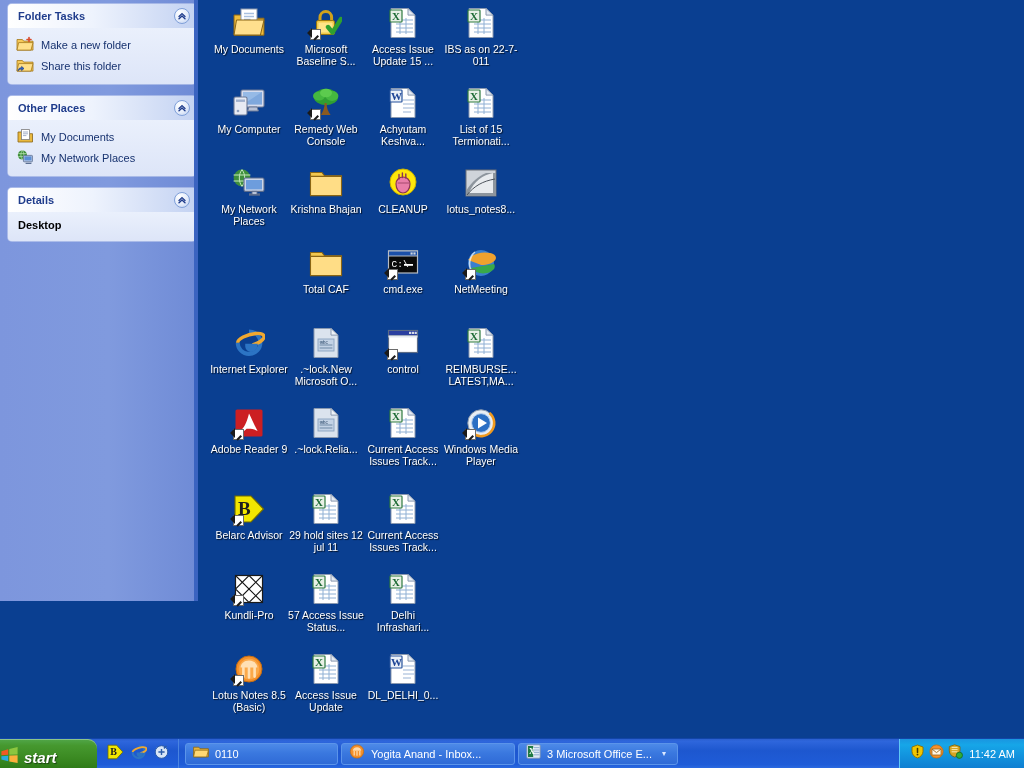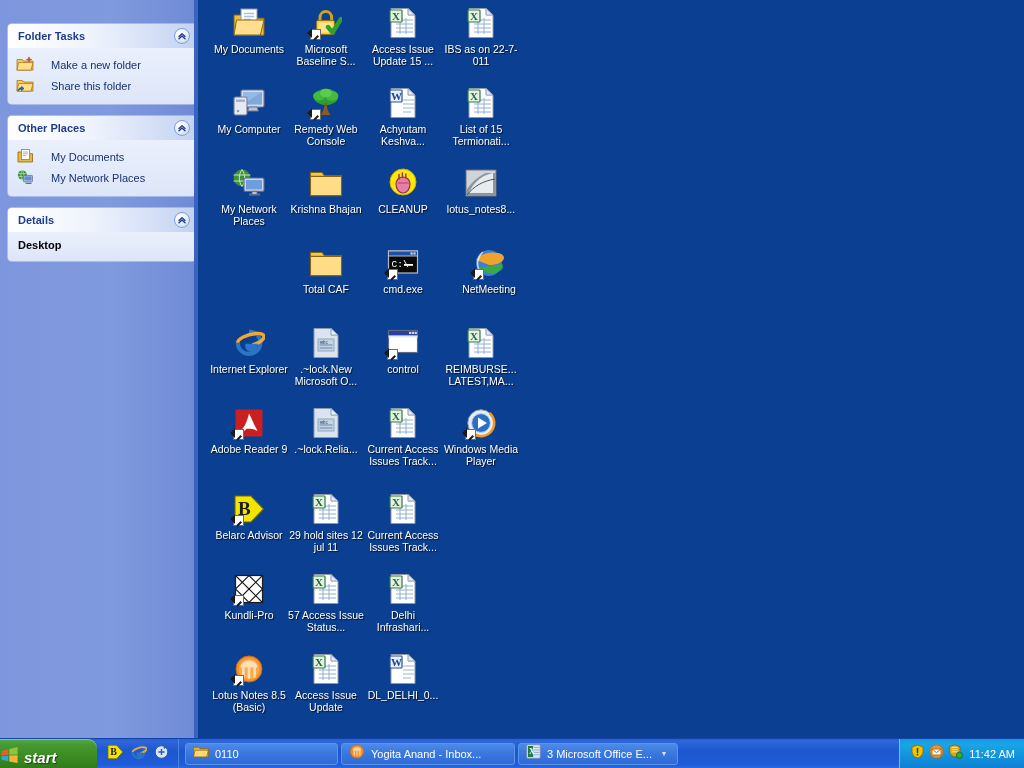--- a/index.html
+++ b/index.html
@@ -17,23 +17,23 @@
     height: 768px;
     background: #0a3f91;
     overflow: hidden;
   }
 
   
   #sidebar {
     position: absolute;
     left: 0; top: 0;
     width: 198px;
-    height: 738px;
+    height: 601px;
     background: linear-gradient(to right, #7d96dd 0%, #809ade 55%, #6f8bd6 100%);
-    padding: 24px 0 0 8px;
+    padding: 4px 0 0 8px;
   }
   #sidebar::after {
     content: "";
     position: absolute;
     right: 0; top: 0;
     width: 4px; height: 100%;
     background: #3a63c0;
   }
 
   .panel {
@@ -77,21 +77,21 @@
 
   .panel-body {
     background: linear-gradient(to bottom, #eaf0fc 0%, #dde5f8 100%);
     padding: 6px 8px 8px 8px;
   }
   .panel-body.details-body { padding: 7px 8px 10px 10px; }
 
   .task-item {
     display: flex;
     align-items: center;
-    gap: 17px;
+    gap: 7px;
     padding: 2px 0;
     cursor: pointer;
   }
   .task-item .ico { width: 18px; height: 17px; flex: 0 0 18px; }
   .task-item .ico svg { display: block; }
   .task-label {
     font-size: 11px;
     color: #17326f;
     white-space: nowrap;
   }
@@ -520,21 +520,21 @@
       <rect x="1.5" y="2" width="29" height="5" fill="#1b4fa8" stroke="#b6bcc4" stroke-width="1"></rect>
       <rect x="23.5" y="3.4" width="2.2" height="2.2" fill="#cdd4dc"></rect>
       <rect x="26.4" y="3.4" width="2.2" height="2.2" fill="#cdd4dc"></rect>
       <text x="4.5" y="17.6" font-family="Liberation Mono, monospace" font-size="9.5" fill="#ffffff">C:\</text>
       <rect x="17" y="15" width="9" height="1.8" fill="#ffffff"></rect>
     </svg>
           <span class="shortcut-arrow"></span>
         </div>
         <div class="caption">cmd.exe</div>
       </div>
-      <div class="desk-icon" style="left: 242px; top: 246px;">
+      <div class="desk-icon" style="left: 234px; top: 246px;">
         <div class="glyph">
           <svg width="32" height="30" viewBox="0 0 32 30">
       <path d="M16 2 a13 13 0 1 1 -0.1 0z" fill="#3a7fd0"></path>
       <path d="M3.2 12 c4-6 13-9 22-7 5 1 7 4 5 7 -2 3-8 5-14 5" fill="#f0a22e"></path>
       <path d="M6 20 c4 5 12 7 19 4 4-2 6-5 4-8" fill="#39a94a"></path>
       <path d="M10 4 c-5 4-7 12-4 18" fill="none" stroke="#ffffff" stroke-width="1.6" opacity="0.7"></path>
     </svg>
           <span class="shortcut-arrow"></span>
         </div>
         <div class="caption">NetMeeting</div>

